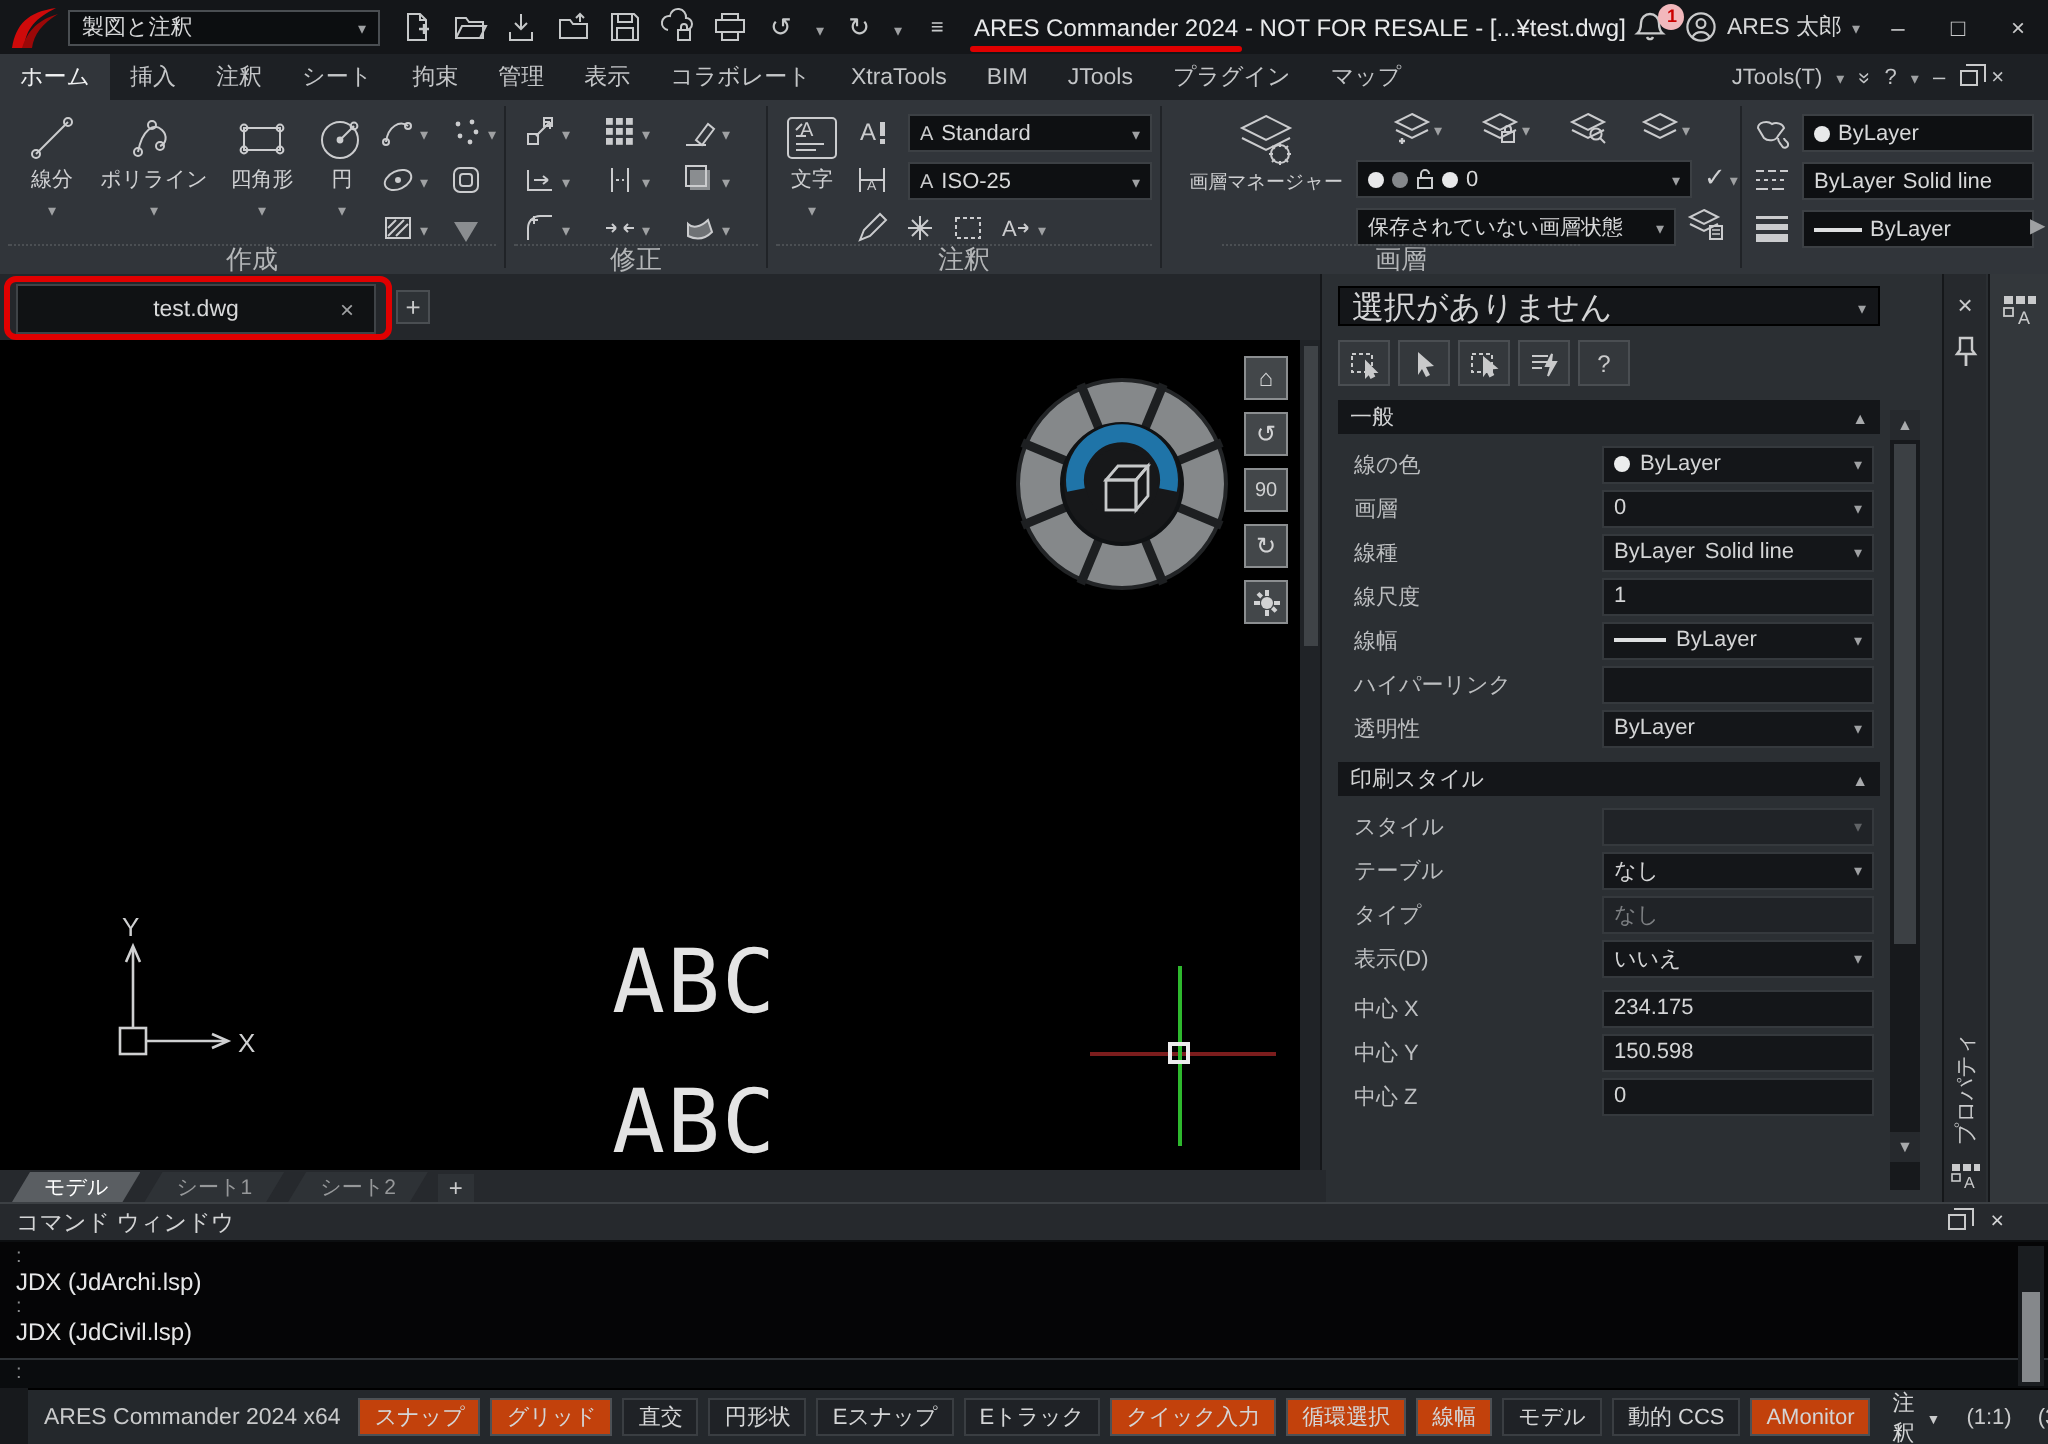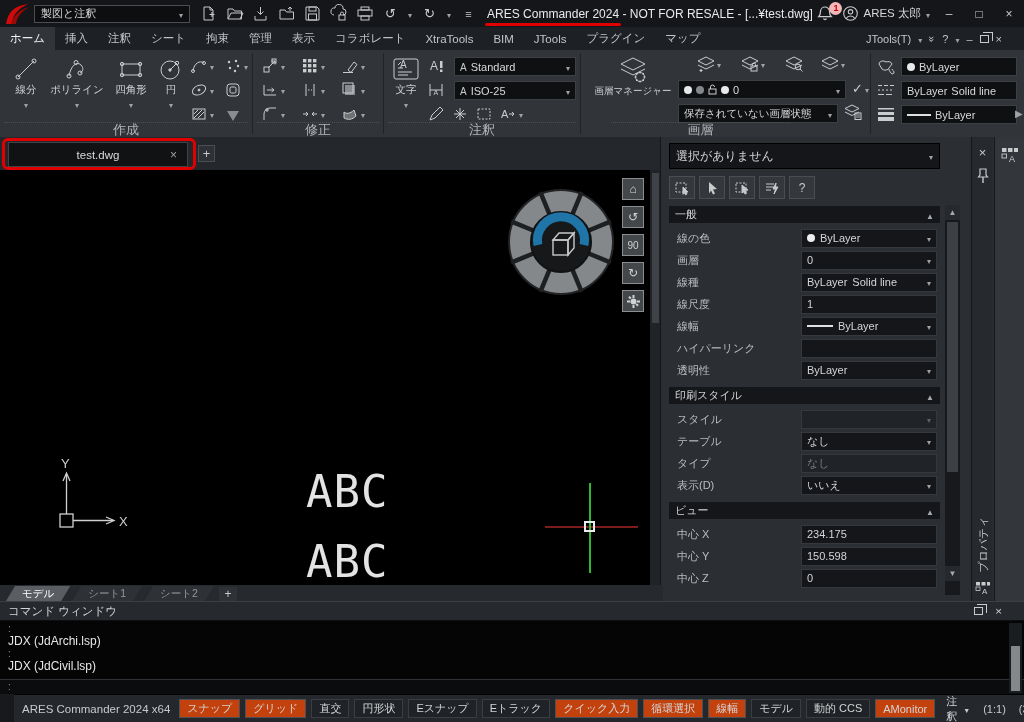--- a/index.html
+++ b/index.html
@@ -50,21 +50,21 @@
   .ribbon-overflow{position:absolute;left:1015px;top:58px;color:#9fa1a3;font-size:10px;}
   
   .doctabbar{position:absolute;left:0;top:137px;width:663px;height:33px;background:#24272b;}
   .doctab{position:absolute;left:8px;top:5px;width:180px;height:25px;background:#101214;border:1px solid #3f4347;display:flex;align-items:center;justify-content:center;font-size:11.5px;color:#d8d9da;}
   .doctab .x{position:absolute;right:10px;color:#9fa1a3;font-size:12px;}
   .redbox{position:absolute;left:2px;top:1px;width:194px;height:32px;border:3px solid #e10000;border-radius:6px;pointer-events:none;}
   .plusbtn{position:absolute;left:198px;top:8px;width:17px;height:17px;background:#2e3236;border:1px solid #4a4e52;color:#c9cacb;display:flex;align-items:center;justify-content:center;font-size:13px;}
   
   .rightzone{position:absolute;left:660px;top:137px;width:364px;height:464px;background:#2b2f33;border-left:1px solid #15171a;}
   .panel{position:absolute;left:3px;top:6px;width:281px;height:458px;}
-  .selector{height:20px;margin:0 5px;background:#141619;border:1px solid #000;display:flex;align-items:center;padding:12px 6px;font-size:12px;color:#d4d5d6;}
+  .selector{height:20px;margin:0 5px;background:#141619;border:1px solid #000;display:flex;align-items:flex-start;padding:0 6px;font-size:16px;color:#d4d5d6;}
   .selector .grow{flex:1}
   .piconbar{display:flex;gap:4px;margin:7px 5px 0;}
   .pibtn{width:26px;height:23px;background:#34383c;border:1px solid #4a4e52;display:flex;align-items:center;justify-content:center;color:#c9cacb;font-size:12px;}
   .psec{margin:7px 5px 0;height:17px;background:#141619;display:flex;align-items:center;padding:0 6px;font-size:11px;color:#d4d5d6;}
   .psec .grow{flex:1}
   .prows{margin-top:5px;}
   .prow{display:flex;align-items:center;height:20px;margin:0 5px 2px;}
   .plabel{width:132px;padding-left:8px;font-size:11px;color:#bcbec0;}
   .pfield{width:136px;height:19px;background:#141619;border:1px solid #35393d;display:flex;align-items:center;gap:5px;padding:0 5px;font-size:11px;color:#d4d5d6;}
   .pfield .pval2{color:#d4d5d6;}
@@ -892,25 +892,20 @@
     <div class="pfield">
 
       <span class="pval">いいえ</span>
 
       <span class="grow"></span>
       <span class="cr"></span>
     </div>
   </div>
 </div>
 
-      <div class="psec">
-        <span>ビュー</span>
-        <span class="grow"></span>
-        <span class="cup"></span>
-      </div>
       <div class="prows">
   <div class="prow t-text">
     <div class="plabel">中心 X</div>
     <div class="pfield">
 
       <span class="pval">234.175</span>
 
       <span class="grow"></span>
       <span class="cr"></span>
     </div>

